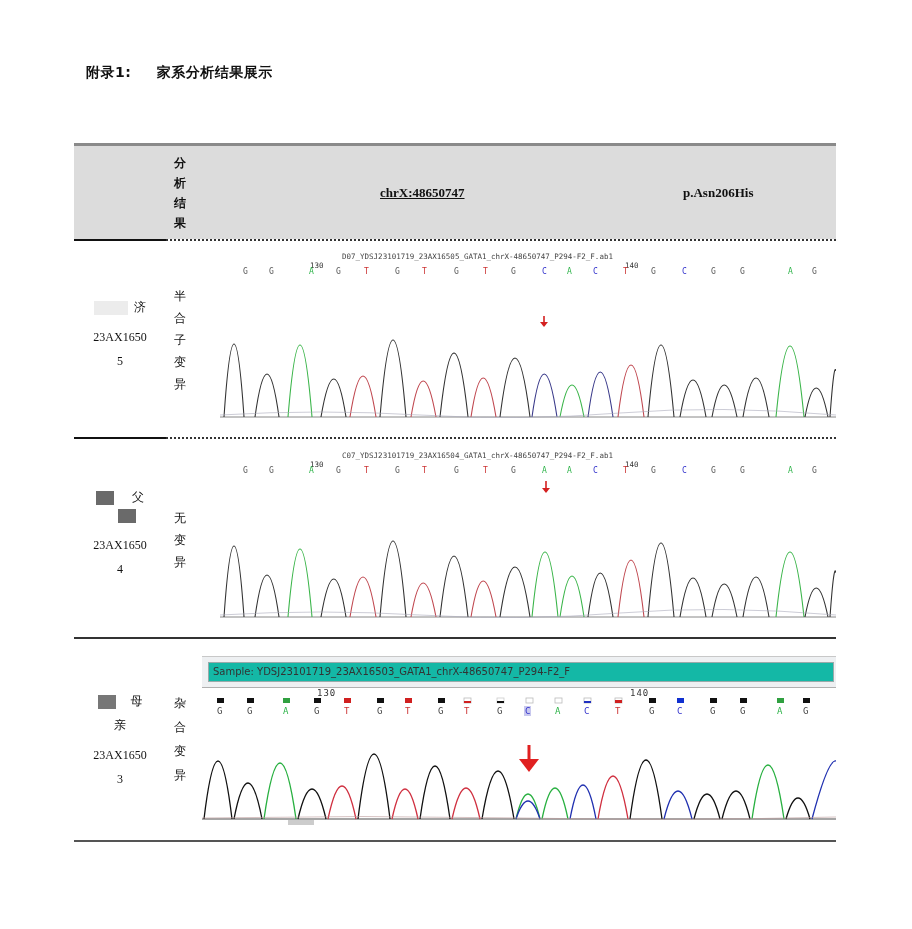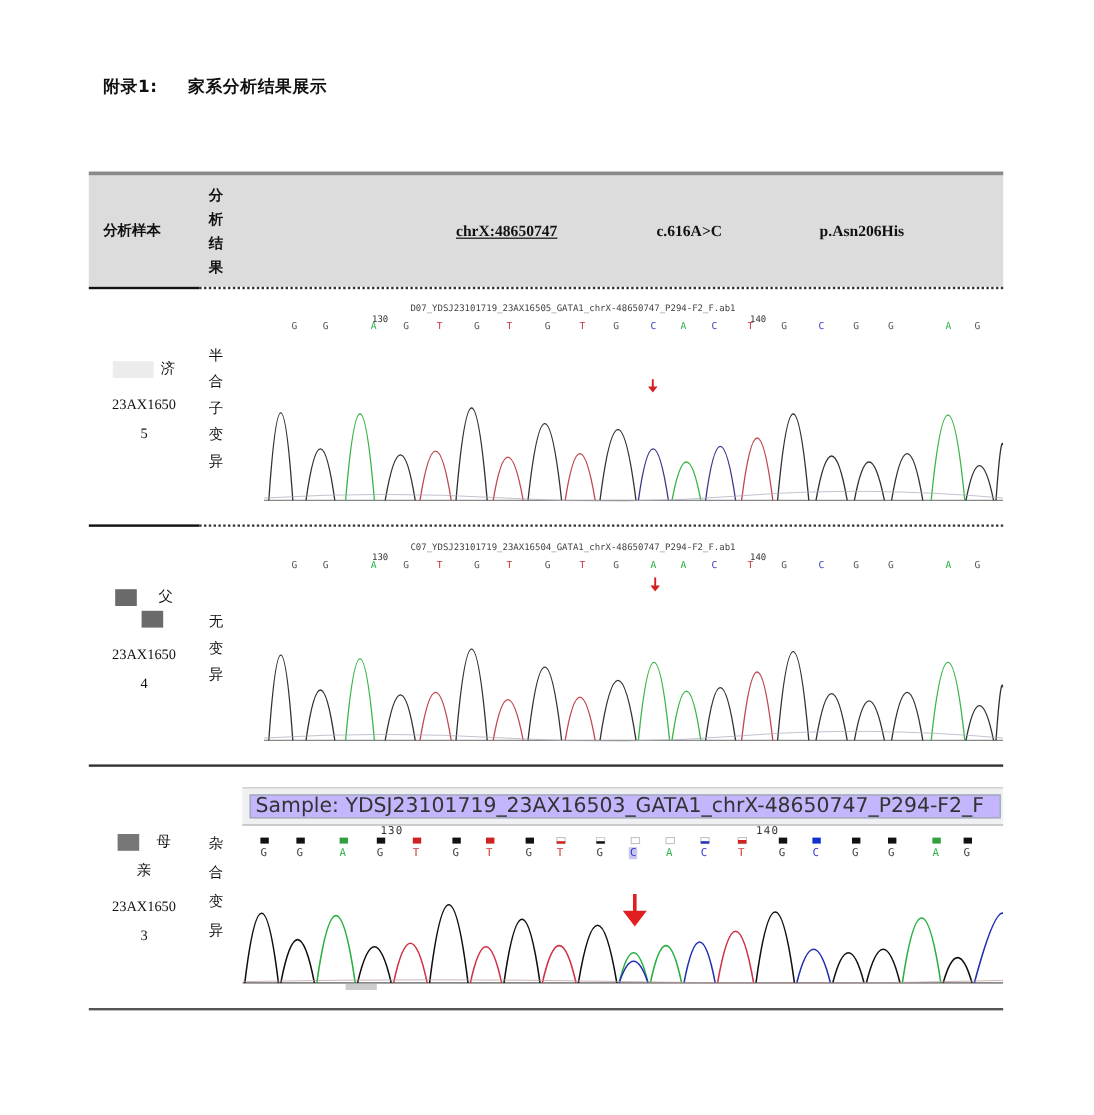--- a/index.html
+++ b/index.html
@@ -30,47 +30,45 @@
   .mask { display:inline-block; width:18px; height:14px; vertical-align:middle; }
   .result { position:absolute; left:98px; width:16px; font-size:12px; line-height:22px;
             font-family:"DejaVu Sans", sans-serif; text-align:center; }
   .chrom { position:absolute; }
   .fname { position:absolute; font-family:"DejaVu Sans Mono", monospace; font-size:7.5px; color:#444; }
   .bases { position:absolute; font-family:"DejaVu Sans Mono", monospace; font-size:8px; }
   .bases span { position:absolute; }
   .posnum { position:absolute; font-family:"DejaVu Sans Mono", monospace; font-size:7.5px; color:#333; }
   .sampleframe { position:absolute; left:128px; top:17px; width:634px; height:30px; background:#eef0f2;
                  border-top:1px solid #c8c8c8; border-bottom:1px solid #b0b0b0; }
-  .samplebox { position:absolute; left:6px; top:5px; width:620px; height:18px; background:#c4b5fd;
-               border:1px solid #9aa; font-family:"DejaVu Sans", sans-serif; font-size:17px;
+  .samplebox { position:absolute; left:6px; top:5px; width:620px; height:18px; background:#14b8a6;
+               border:1px solid #9aa; font-family:"DejaVu Sans", sans-serif; font-size:10px;
                line-height:18px; padding-left:4px; color:#333; white-space:nowrap; overflow:hidden; }
   .bottomline { position:absolute; left:74px; top:840px; width:762px; height:2px; background:#555; }
 </style>
 </head>
 <body>
 
 <div class="title">
   <span class="num">附录1:</span>
   <span>家系分析结果展示</span>
 </div>
 
 <div class="note">
 </div>
 
 <div class="table">
   <div class="thead">
-    <div class="cell th-sample">分析样本</div>
     <div class="cell th-result">
       <span>分</span>
       <span>析</span>
       <span>结</span>
       <span>果</span>
     </div>
     <div class="cell th-pos">chrX:48650747</div>
-    <div class="cell th-cdna">c.616A&gt;C</div>
     <div class="cell th-prot">p.Asn206His</div>
   </div>
 
   <div class="sep" style="top:96px;">
       <div class="solid"></div>
       <div class="dots"></div>
     </div>
 
   <div class="row" style="top:98px;height:200px;">
     <div class="sample" style="top:54px;">

